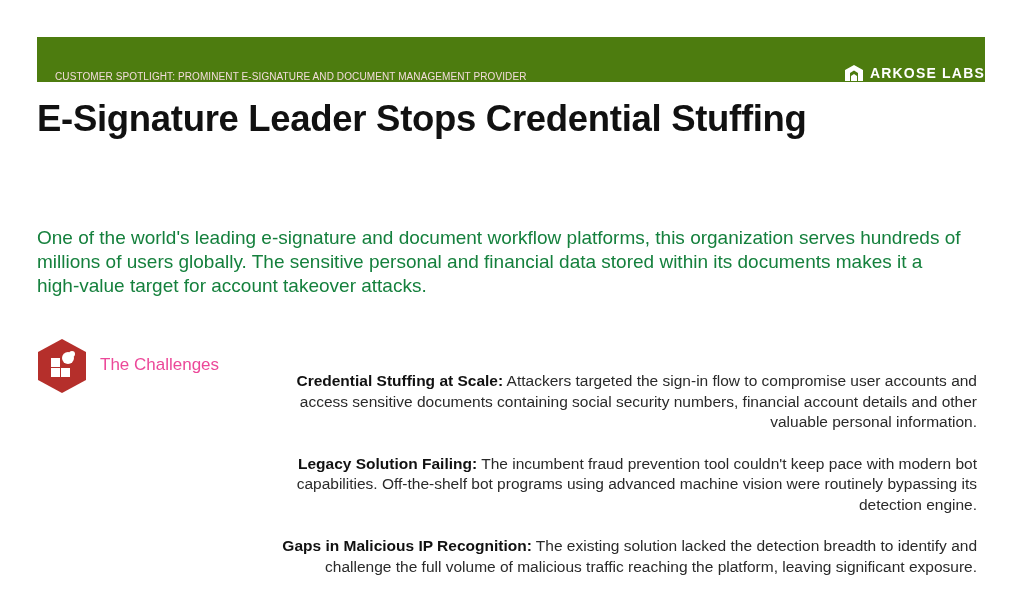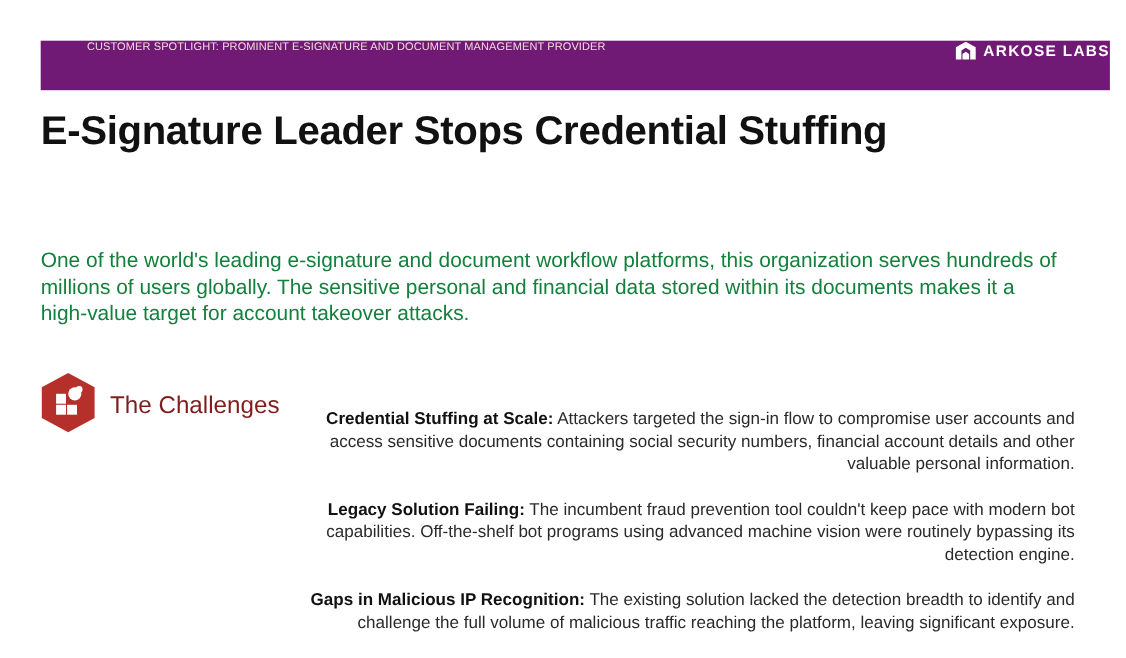--- a/index.html
+++ b/index.html
@@ -1,25 +1,25 @@
 <!DOCTYPE html>
 <html><head>
 <meta charset="utf-8">
 <style>
   html, body { margin: 0; padding: 0; background: #ffffff; }
   body { width: 1024px; height: 598px; position: relative; overflow: hidden; font-family: "Liberation Sans", sans-serif; color: #1a1a1a; }
-  .banner { position: absolute; left: 37px; top: 37px; width: 948px; height: 45px; background: #701a75; display: flex; align-items: flex-start; justify-content: space-between; padding-left: 24px; }
+  .banner { position: absolute; left: 37px; top: 37px; width: 948px; height: 45px; background: #4d7c0f; display: flex; align-items: flex-end; justify-content: space-between; }
   .banner-text { color: #f3dcdb; font-size: 10px; letter-spacing: 0.1px; margin-left: 18px; }
   .brand { display: flex; align-items: center; }
   .brand-logo { width: 20px; height: 18px; margin-right: 6px; }
   .brand-name { color: #ffffff; font-weight: bold; font-size: 14px; letter-spacing: 1.2px; }
   .title { position: absolute; left: 37px; top: 96px; width: 940px; font-size: 36.5px; font-weight: bold; line-height: 46px; color: #111111; letter-spacing: -0.3px; }
   .intro { position: absolute; left: 37px; top: 226px; width: 930px; font-size: 19px; line-height: 24px; color: #15803d; }
   .section-icon { position: absolute; left: 36px; top: 338px; width: 52px; height: 56px; }
-  .section-label { position: absolute; left: 100px; top: 355px; font-size: 22px; color: #7f1d1d; }
+  .section-label { position: absolute; left: 100px; top: 355px; font-size: 17px; color: #ec4899; }
   .items { position: absolute; left: 277px; top: 371px; width: 700px; text-align: right; }
   .item { font-size: 15.5px; line-height: 20.5px; color: #2a2a2a; margin-bottom: 21px; }
   .item b { color: #111111; }
 </style>
 </head>
 <body>
 
 <div class="banner">
   <span class="banner-text">CUSTOMER SPOTLIGHT:  PROMINENT E-SIGNATURE AND DOCUMENT MANAGEMENT PROVIDER</span>
   <div class="brand">

